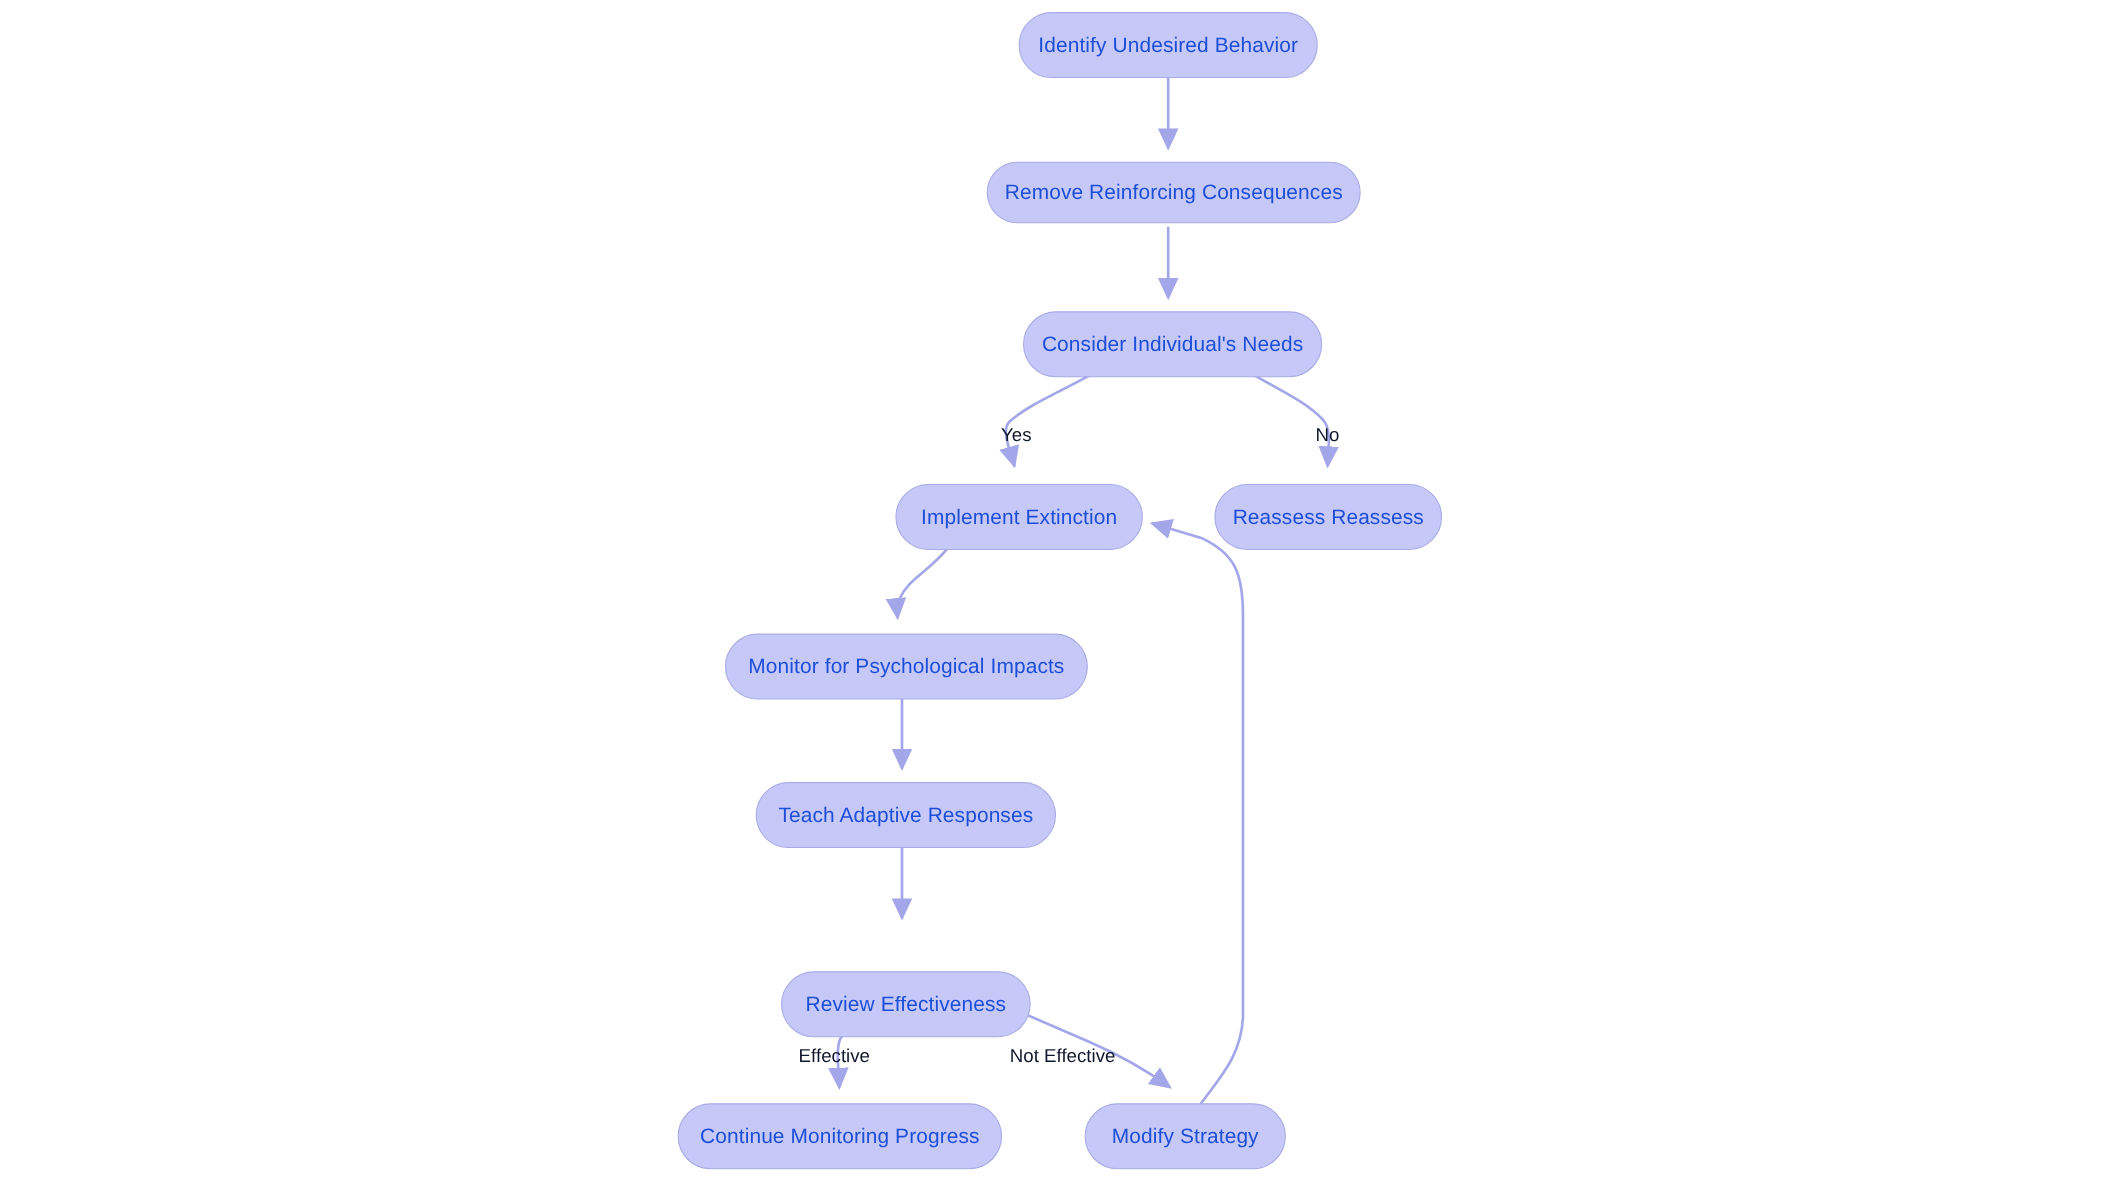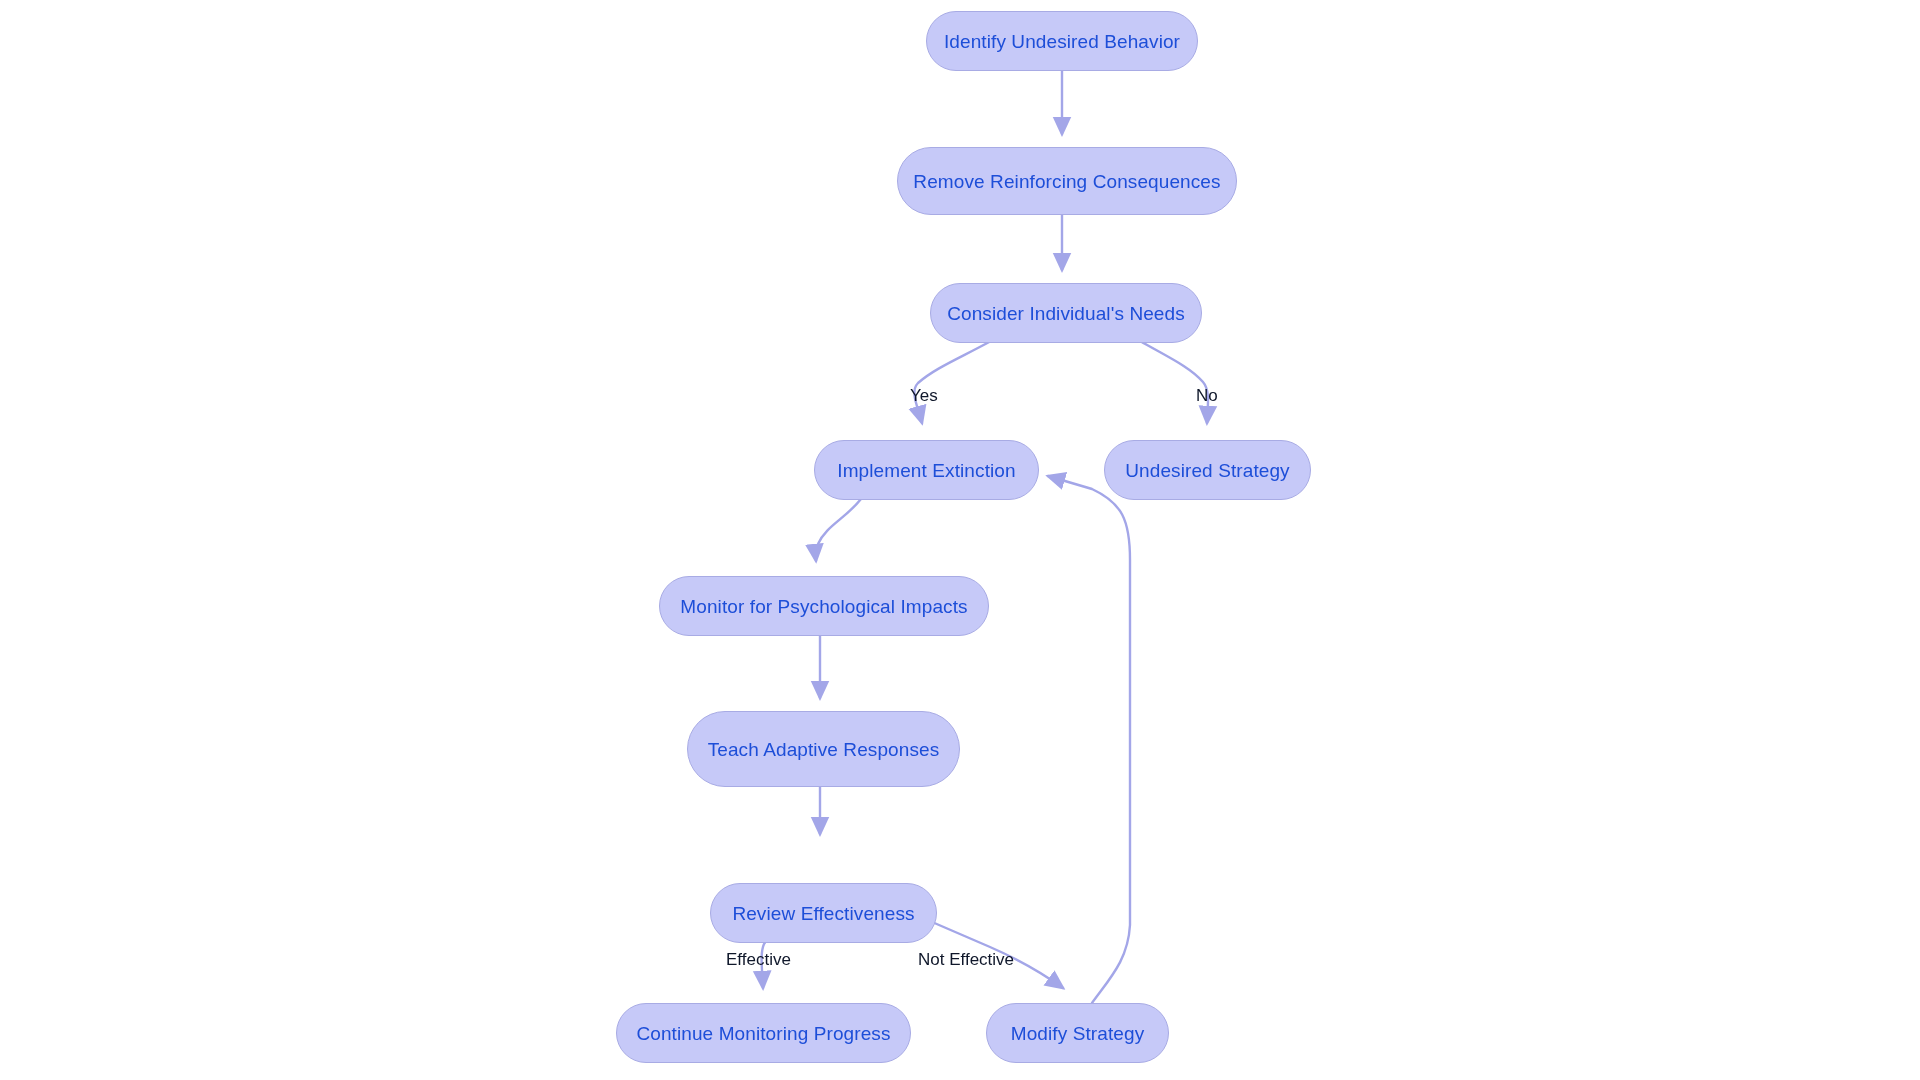--- a/index.html
+++ b/index.html
@@ -91,41 +91,41 @@
 
       <path d="M1092,1003 C1110,978 1128,960 1130,925 L1130,560
                C1130,520 1122,503 1092,489 L1048,476" marker-end="url(#arrowhead)"></path>
     </g>
   </svg>
 
   <div class="node" style="left:926px; top:11px; width:272px; height:60px;">
     <span class="node-label">Identify Undesired Behavior</span>
   </div>
 
-  <div class="node" style="left:897px; top:147px; width:340px; height:68px;">
+  <div class="node" style="left:897px; top:147px; width:340px; height:56px;">
     <span class="node-label">Remove Reinforcing Consequences</span>
   </div>
 
   <div class="node" style="left:814px; top:440px; width:225px; height:60px;">
     <span class="node-label">Implement Extinction</span>
   </div>
 
   <div class="node" style="left:930px; top:283px; width:272px; height:60px;">
     <span class="node-label">Consider Individual's Needs</span>
   </div>
 
   <div class="node" style="left:1104px; top:440px; width:207px; height:60px;">
-    <span class="node-label">Undesired Strategy</span>
+    <span class="node-label">Reassess Reassess</span>
   </div>
 
   <div class="node" style="left:659px; top:576px; width:330px; height:60px;text-align:right;">
     <span class="node-label">Monitor for Psychological Impacts</span>
   </div>
 
-  <div class="node" style="left:687px; top:711px; width:273px; height:76px;">
+  <div class="node" style="left:687px; top:711px; width:273px; height:60px;">
     <span class="node-label">Teach Adaptive Responses</span>
   </div>
 
   <div class="node" style="left:710px; top:847px; width:227px; height:60px;margin-top:36px;">
     <span class="node-label">Review Effectiveness</span>
   </div>
 
   <div class="node" style="left:616px; top:1003px; width:295px; height:60px;">
     <span class="node-label">Continue Monitoring Progress</span>
   </div>

